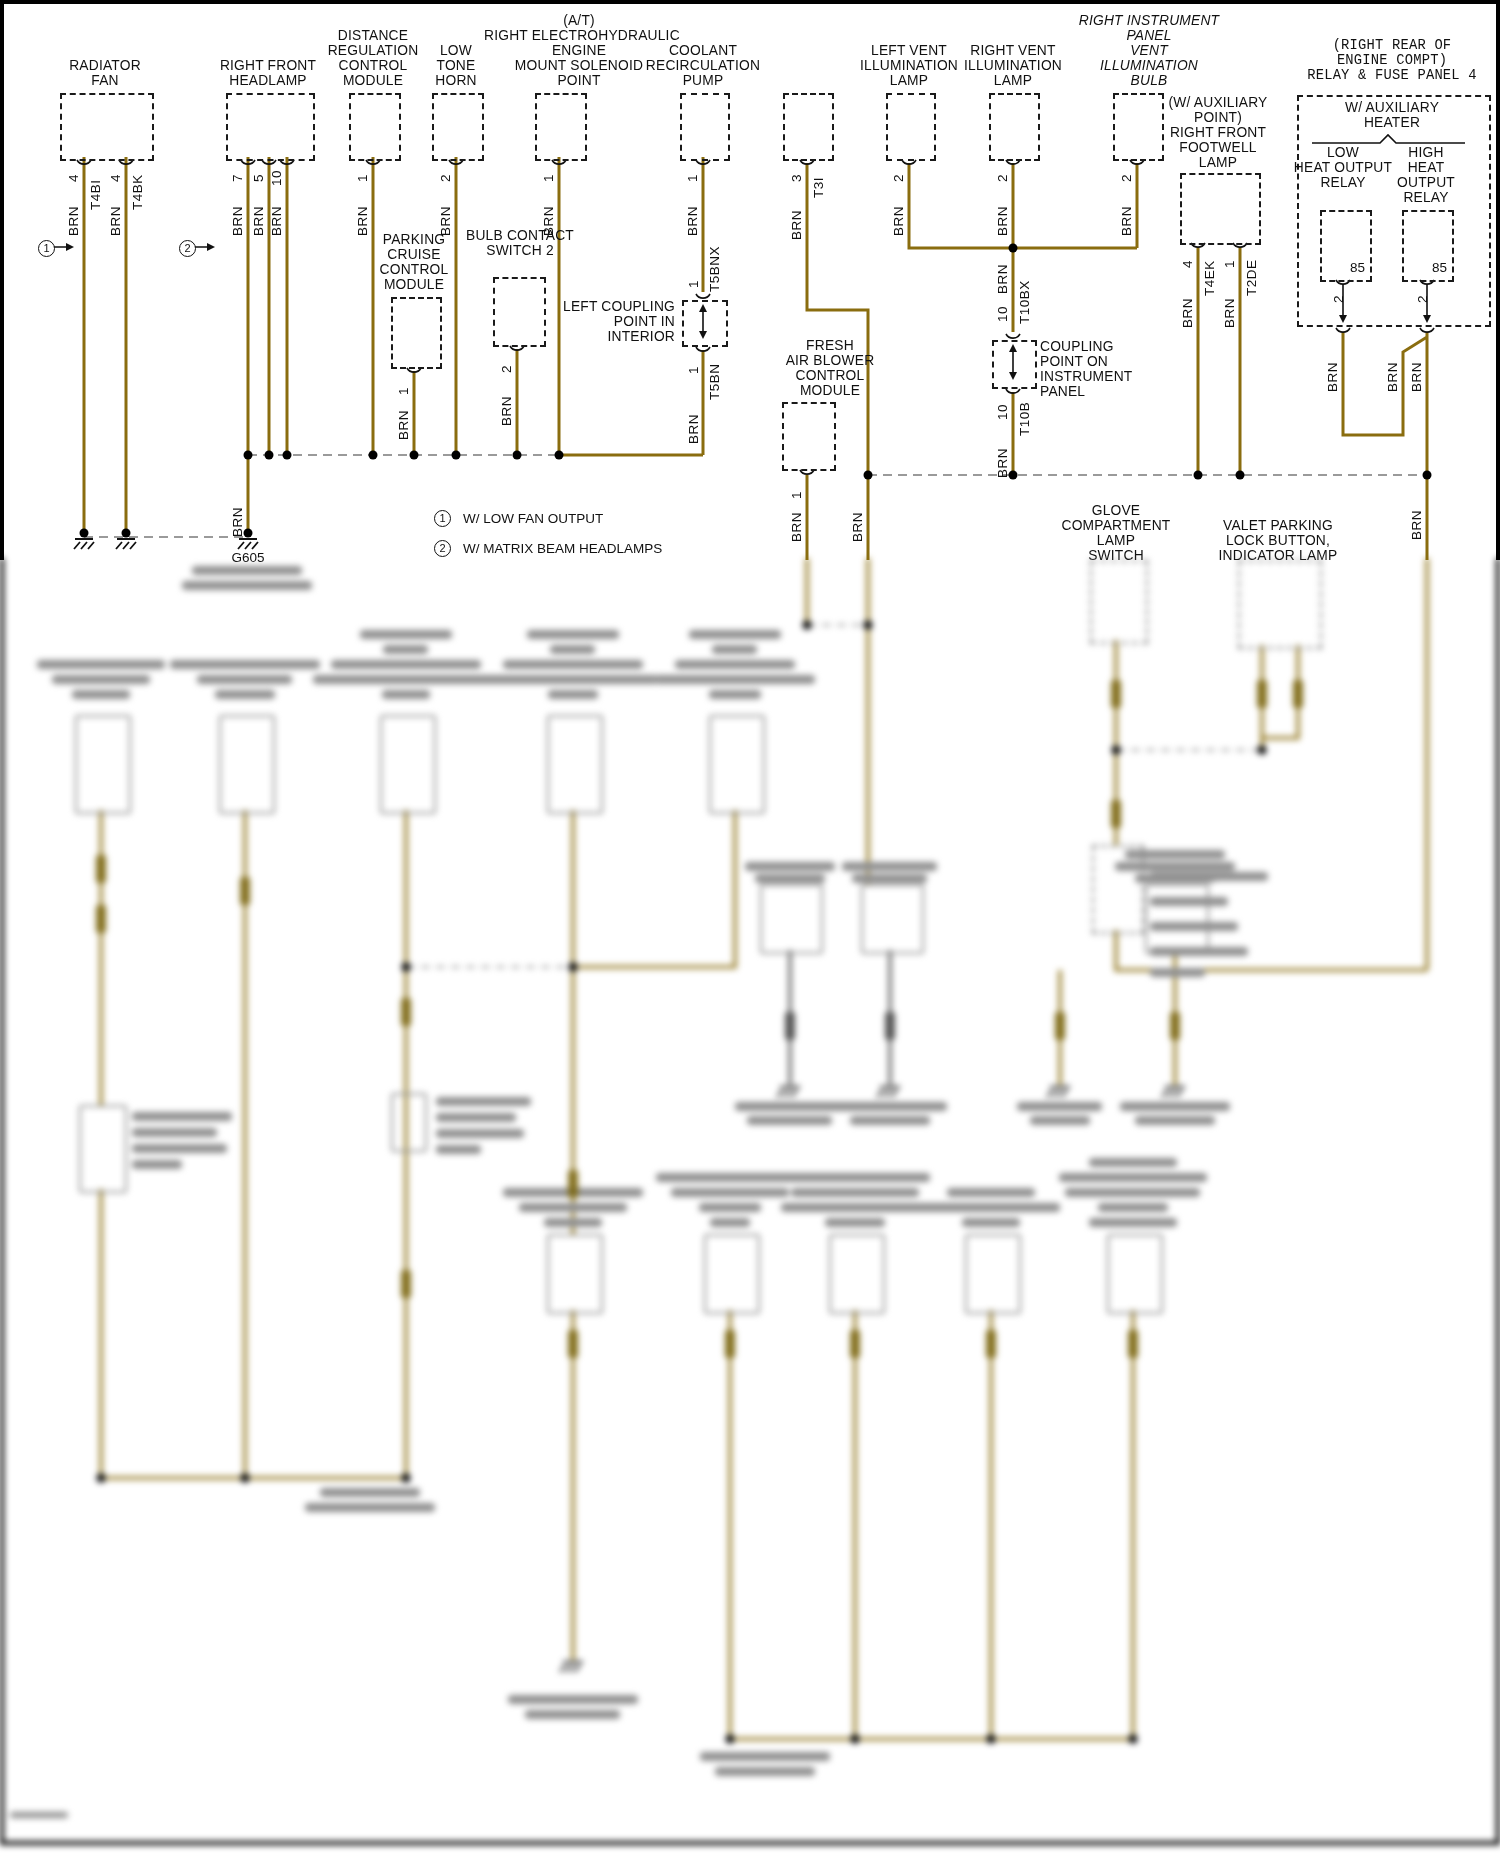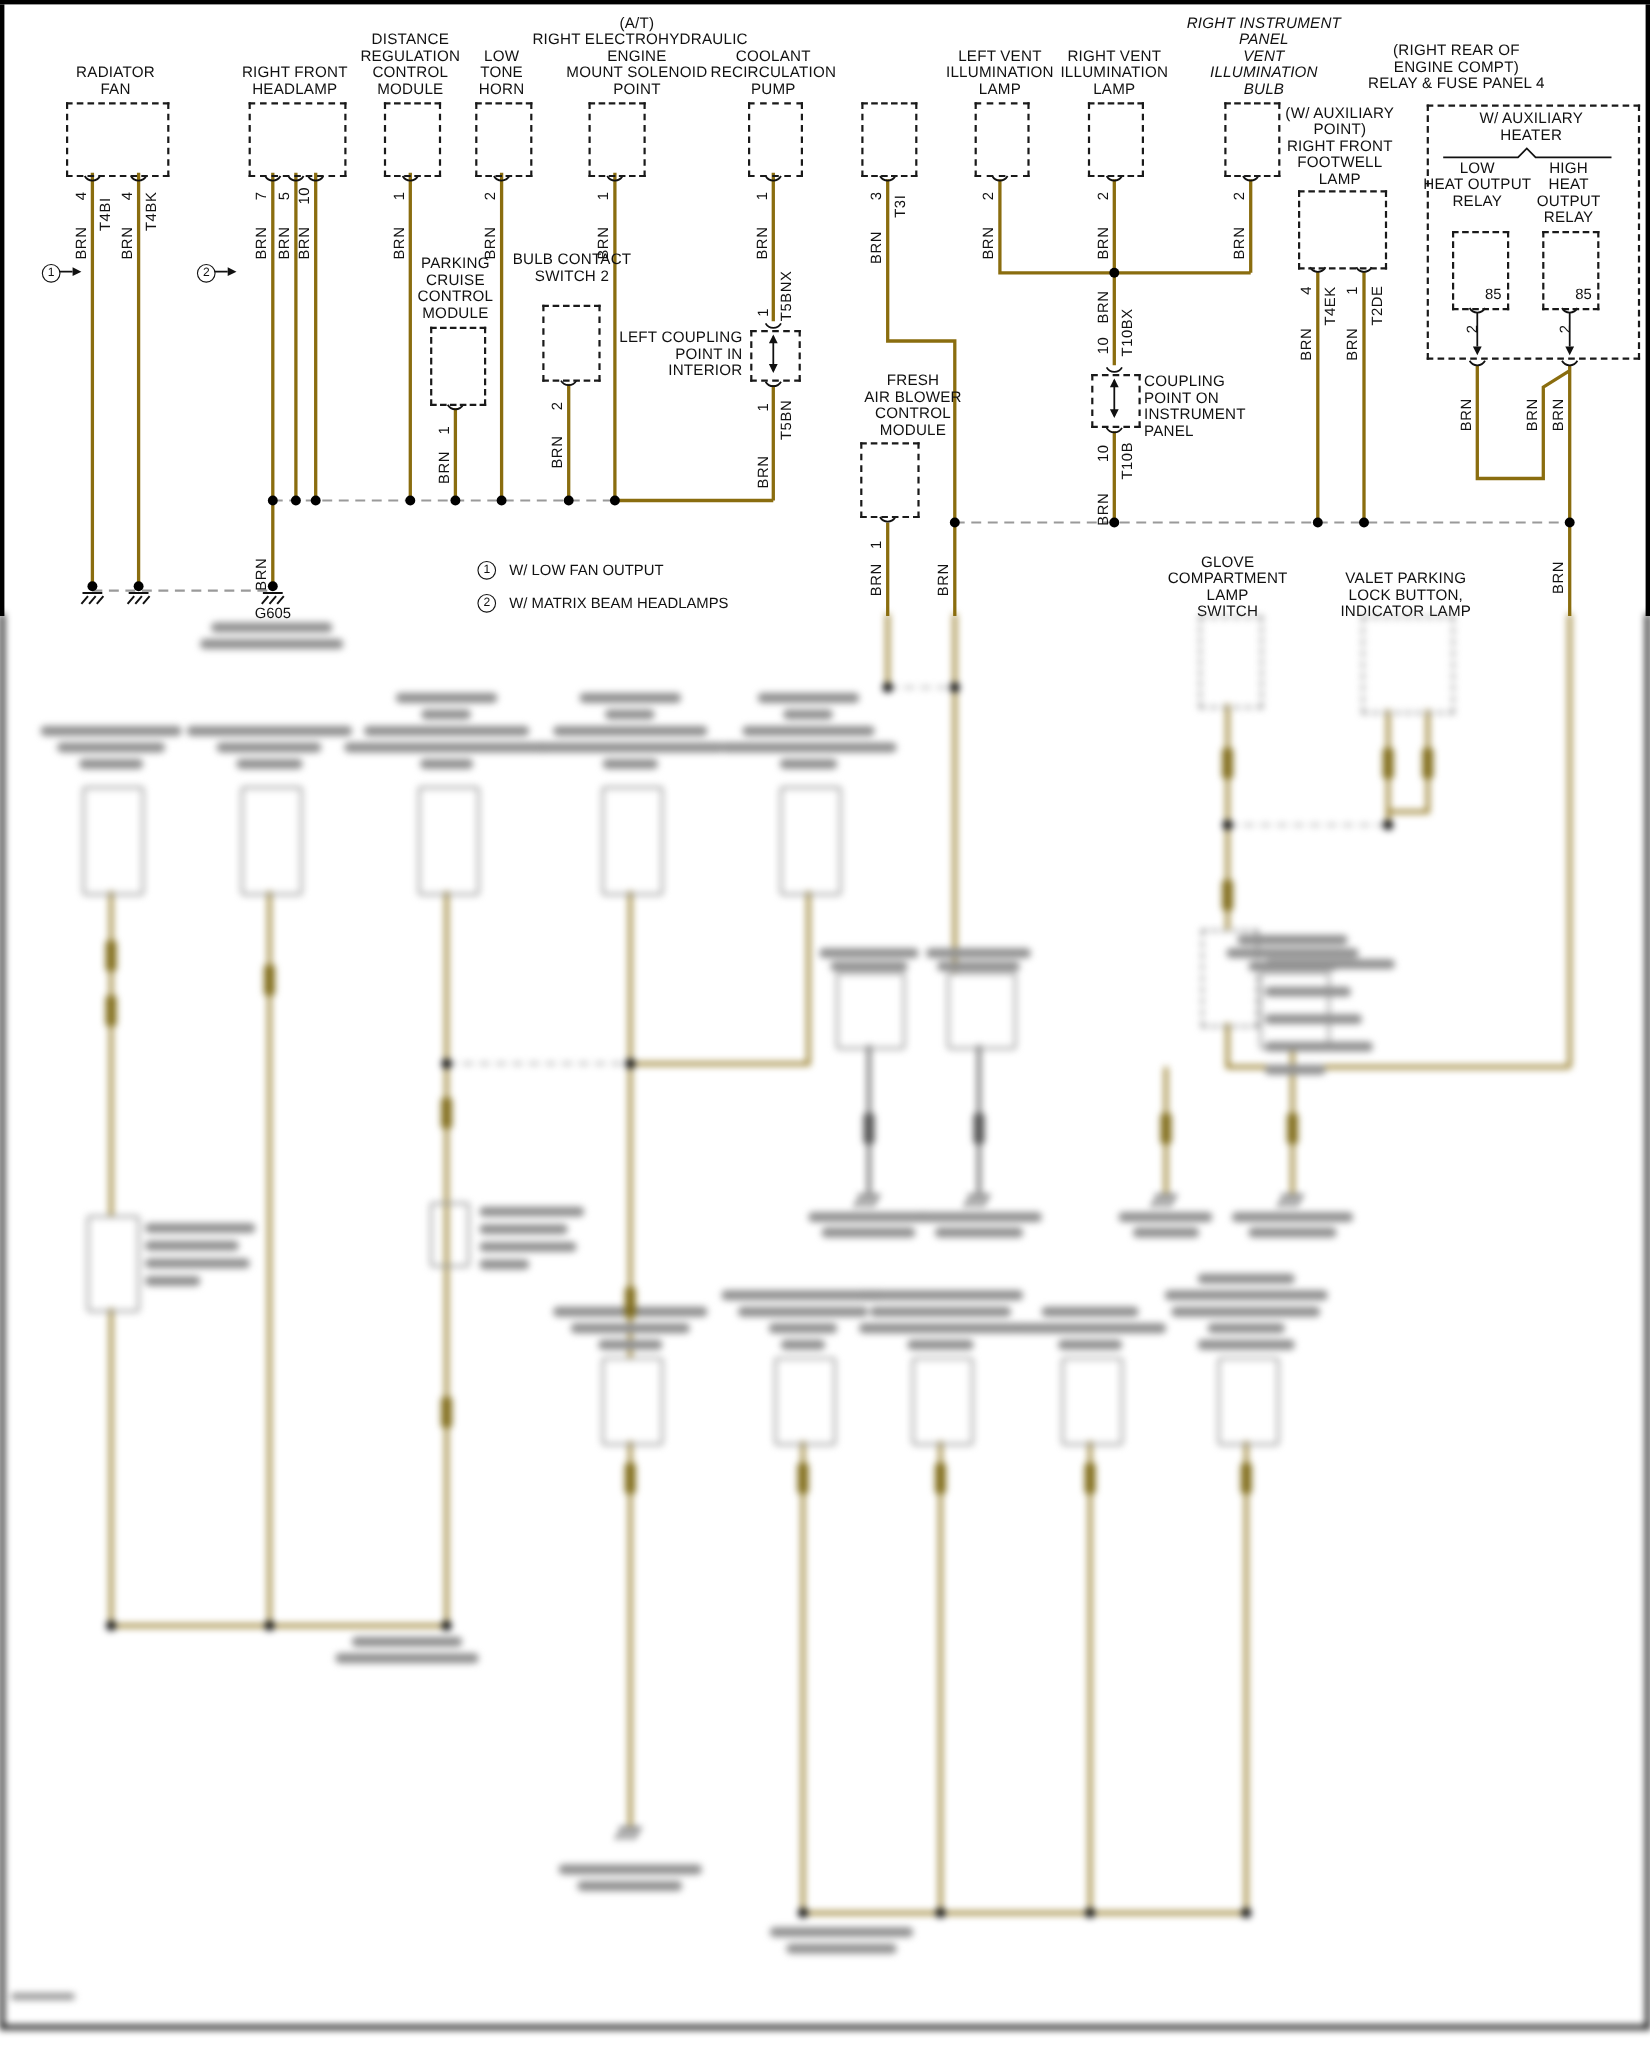--- a/index.html
+++ b/index.html
@@ -178,21 +178,21 @@
     <div>CONTROL</div>
     <div>MODULE</div>
   </div>
   <div class="tl" style="left:1123px;top:95px;width:190px;">
     <div>(W/ AUXILIARY</div>
     <div>POINT)</div>
     <div>RIGHT FRONT</div>
     <div>FOOTWELL</div>
     <div>LAMP</div>
   </div>
-  <div class="tl" style="left:1224px;top:38px;width:200px;">
+  <div class="tl" style="left:1292px;top:38px;width:200px;font-family:Liberation Mono, monospace;">
     <div>(RIGHT REAR OF</div>
     <div>ENGINE COMPT)</div>
     <div>RELAY &amp; FUSE PANEL 4</div>
   </div>
   <div class="tl" style="left:1302px;top:100px;width:180px;">
     <div>W/ AUXILIARY</div>
     <div>HEATER</div>
   </div>
   <div class="tl" style="left:1283px;top:145px;width:120px;">
     <div>LOW</div>

